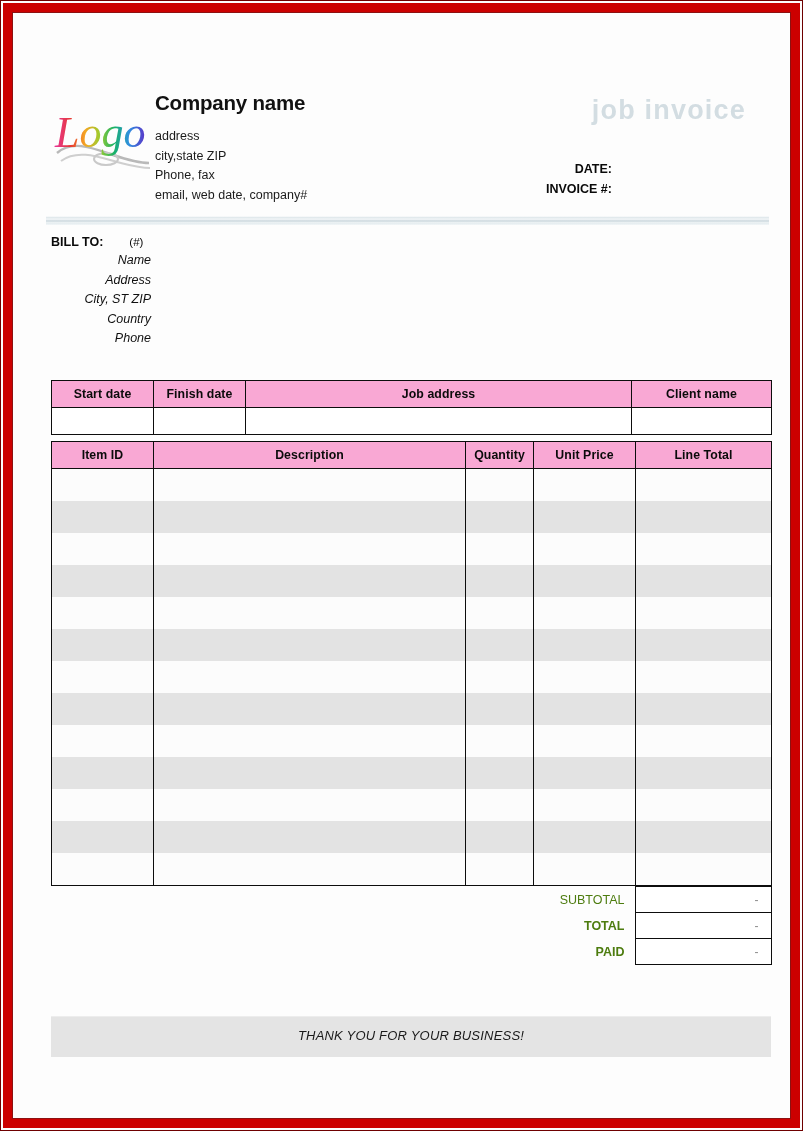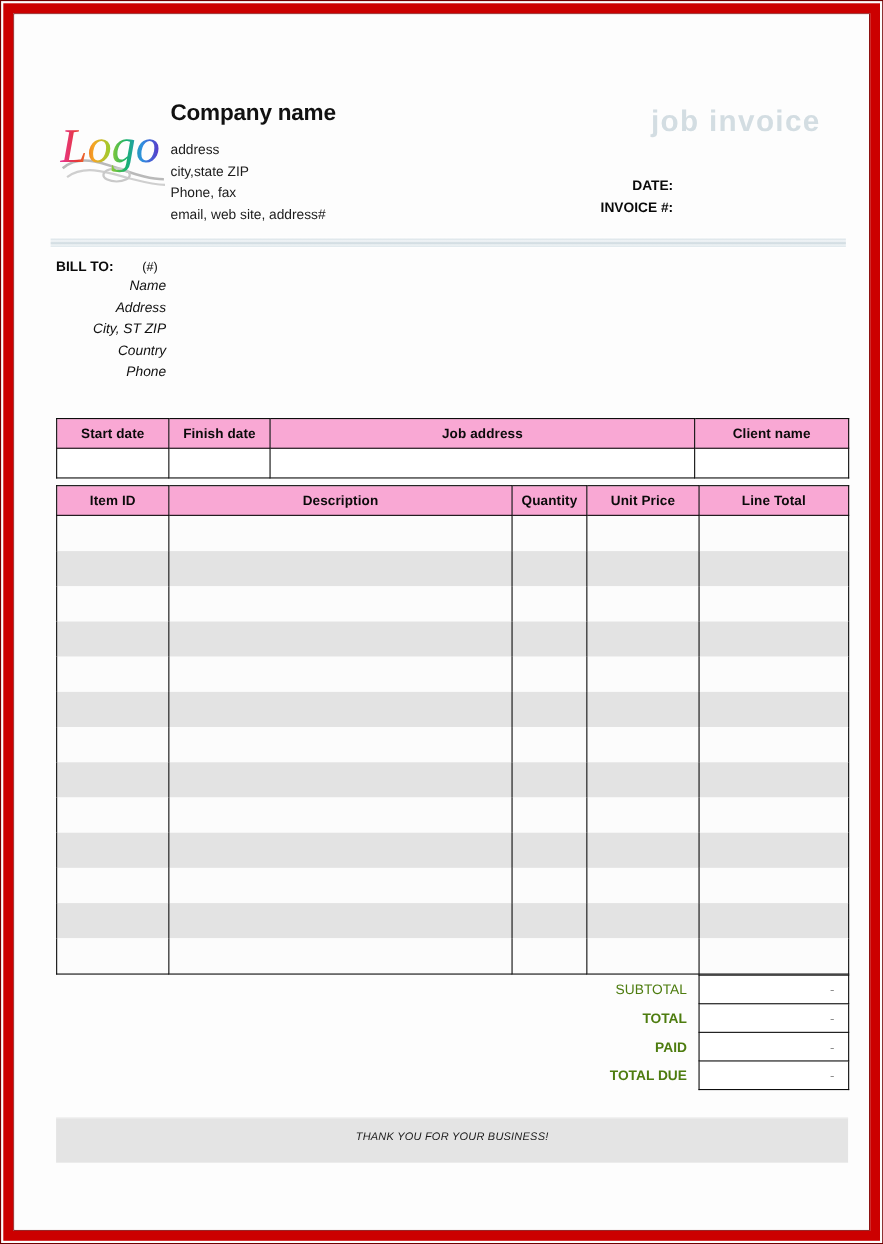--- a/index.html
+++ b/index.html
@@ -242,21 +242,21 @@
     width: 720px;
     height: 40px;
     background: #e4e4e4;
     border-top: 1px solid #ededed;
   }
   #footer-text {
     position: absolute;
     left: 0; right: 0;
     top: 11px;
     text-align: center;
-    font-size: 10px;
+    font-size: 13px;
     font-style: italic;
     color: #1a1a1a;
     letter-spacing: 0.2px;
   }
 </style>
 </head>
 <body>
 
 <div id="page-frame">
  <div id="red-band">
@@ -286,21 +286,21 @@
           <text x="4" y="54" font-family="'Liberation Serif', serif" font-size="44" font-style="italic" fill="url(#rainbow)">Logo</text>
         </svg>
       </div>
 
       <div id="company-block">
         <div id="company-name">Company name</div>
         <div id="company-lines">
           <div>address</div>
           <div>city,state ZIP</div>
           <div>Phone, fax</div>
-          <div>email, web site, address#</div>
+          <div>email, web date, company#</div>
         </div>
       </div>
 
       <div id="doc-title">job invoice</div>
 
       <div id="meta-block">
         <div>DATE:</div>
         <div>INVOICE #:</div>
       </div>
     </div>
@@ -466,24 +466,20 @@
                 <td class="val">-</td>
               </tr>
               <tr>
                 <td class="lbl strong">TOTAL</td>
                 <td class="val">-</td>
               </tr>
               <tr>
                 <td class="lbl strong">PAID</td>
                 <td class="val">-</td>
               </tr>
-              <tr>
-                <td class="lbl strong">TOTAL DUE</td>
-                <td class="val">-</td>
-              </tr>
             </tbody>
     </table>
 
     <div id="footer-band">
       <div id="footer-text">THANK YOU FOR YOUR BUSINESS!</div>
     </div>
 
    </div>
   </div>
  </div>

